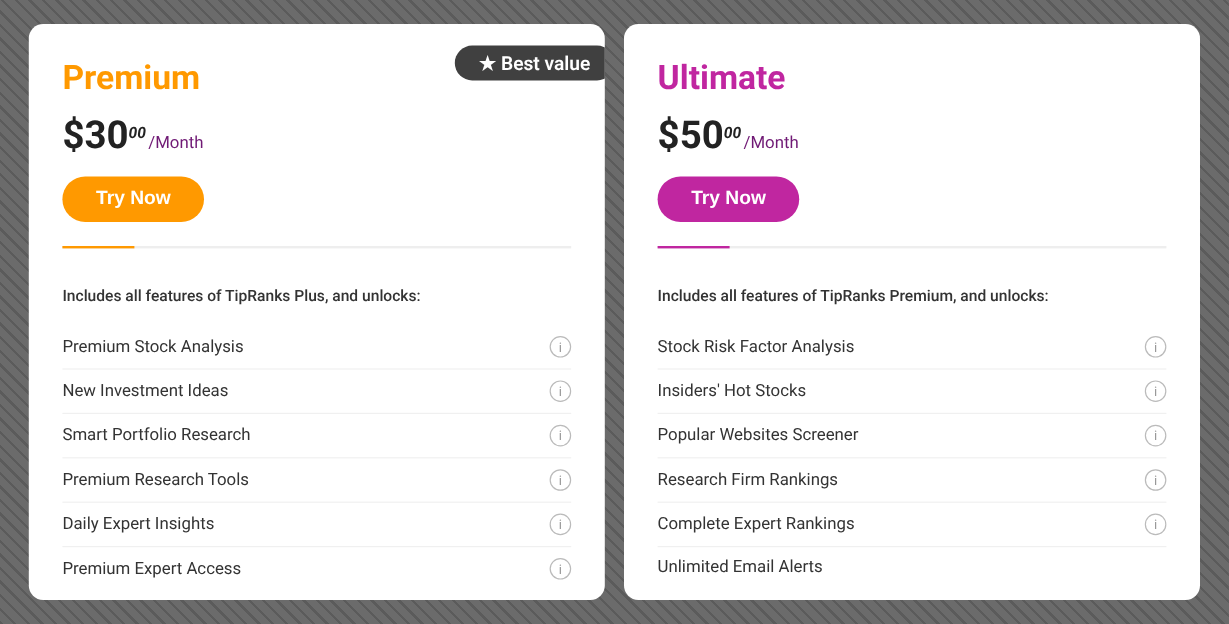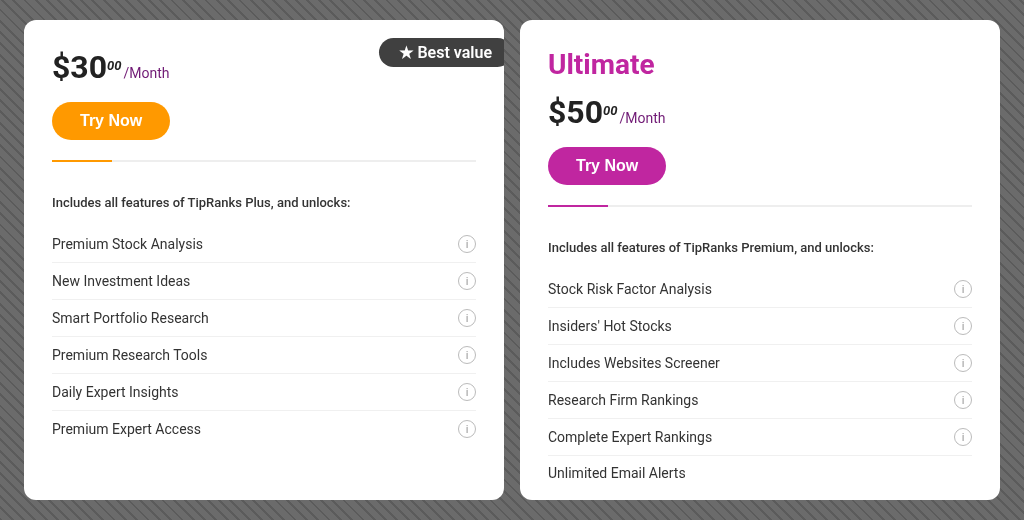--- a/index.html
+++ b/index.html
@@ -166,20 +166,21 @@
     }
   </style>
 </head>
 <body>
 
 <div class="plan-card">
   <div class="best-value-badge">
     <span>★ Best value</span>
   </div>
 
+  <div class="plan-name premium">Premium</div>
 
   <div class="price-row">
     <span class="price-dollar">$30</span>
     <span class="price-cents">00</span>
     <span class="price-period">/Month</span>
   </div>
 
   <button class="try-btn premium">Try Now</button>
 
   <div class="divider premium"></div>
@@ -232,21 +233,21 @@
   <ul class="feature-list">
   <li class="feature-item">
       <span>Stock Risk Factor Analysis</span>
       <span class="info-icon">i</span>
     </li>
       <li class="feature-item">
       <span>Insiders' Hot Stocks</span>
       <span class="info-icon">i</span>
     </li>
       <li class="feature-item">
-      <span>Includes Websites Screener</span>
+      <span>Popular Websites Screener</span>
       <span class="info-icon">i</span>
     </li>
       <li class="feature-item">
       <span>Research Firm Rankings</span>
       <span class="info-icon">i</span>
     </li>
       <li class="feature-item">
       <span>Complete Expert Rankings</span>
       <span class="info-icon">i</span>
     </li>

